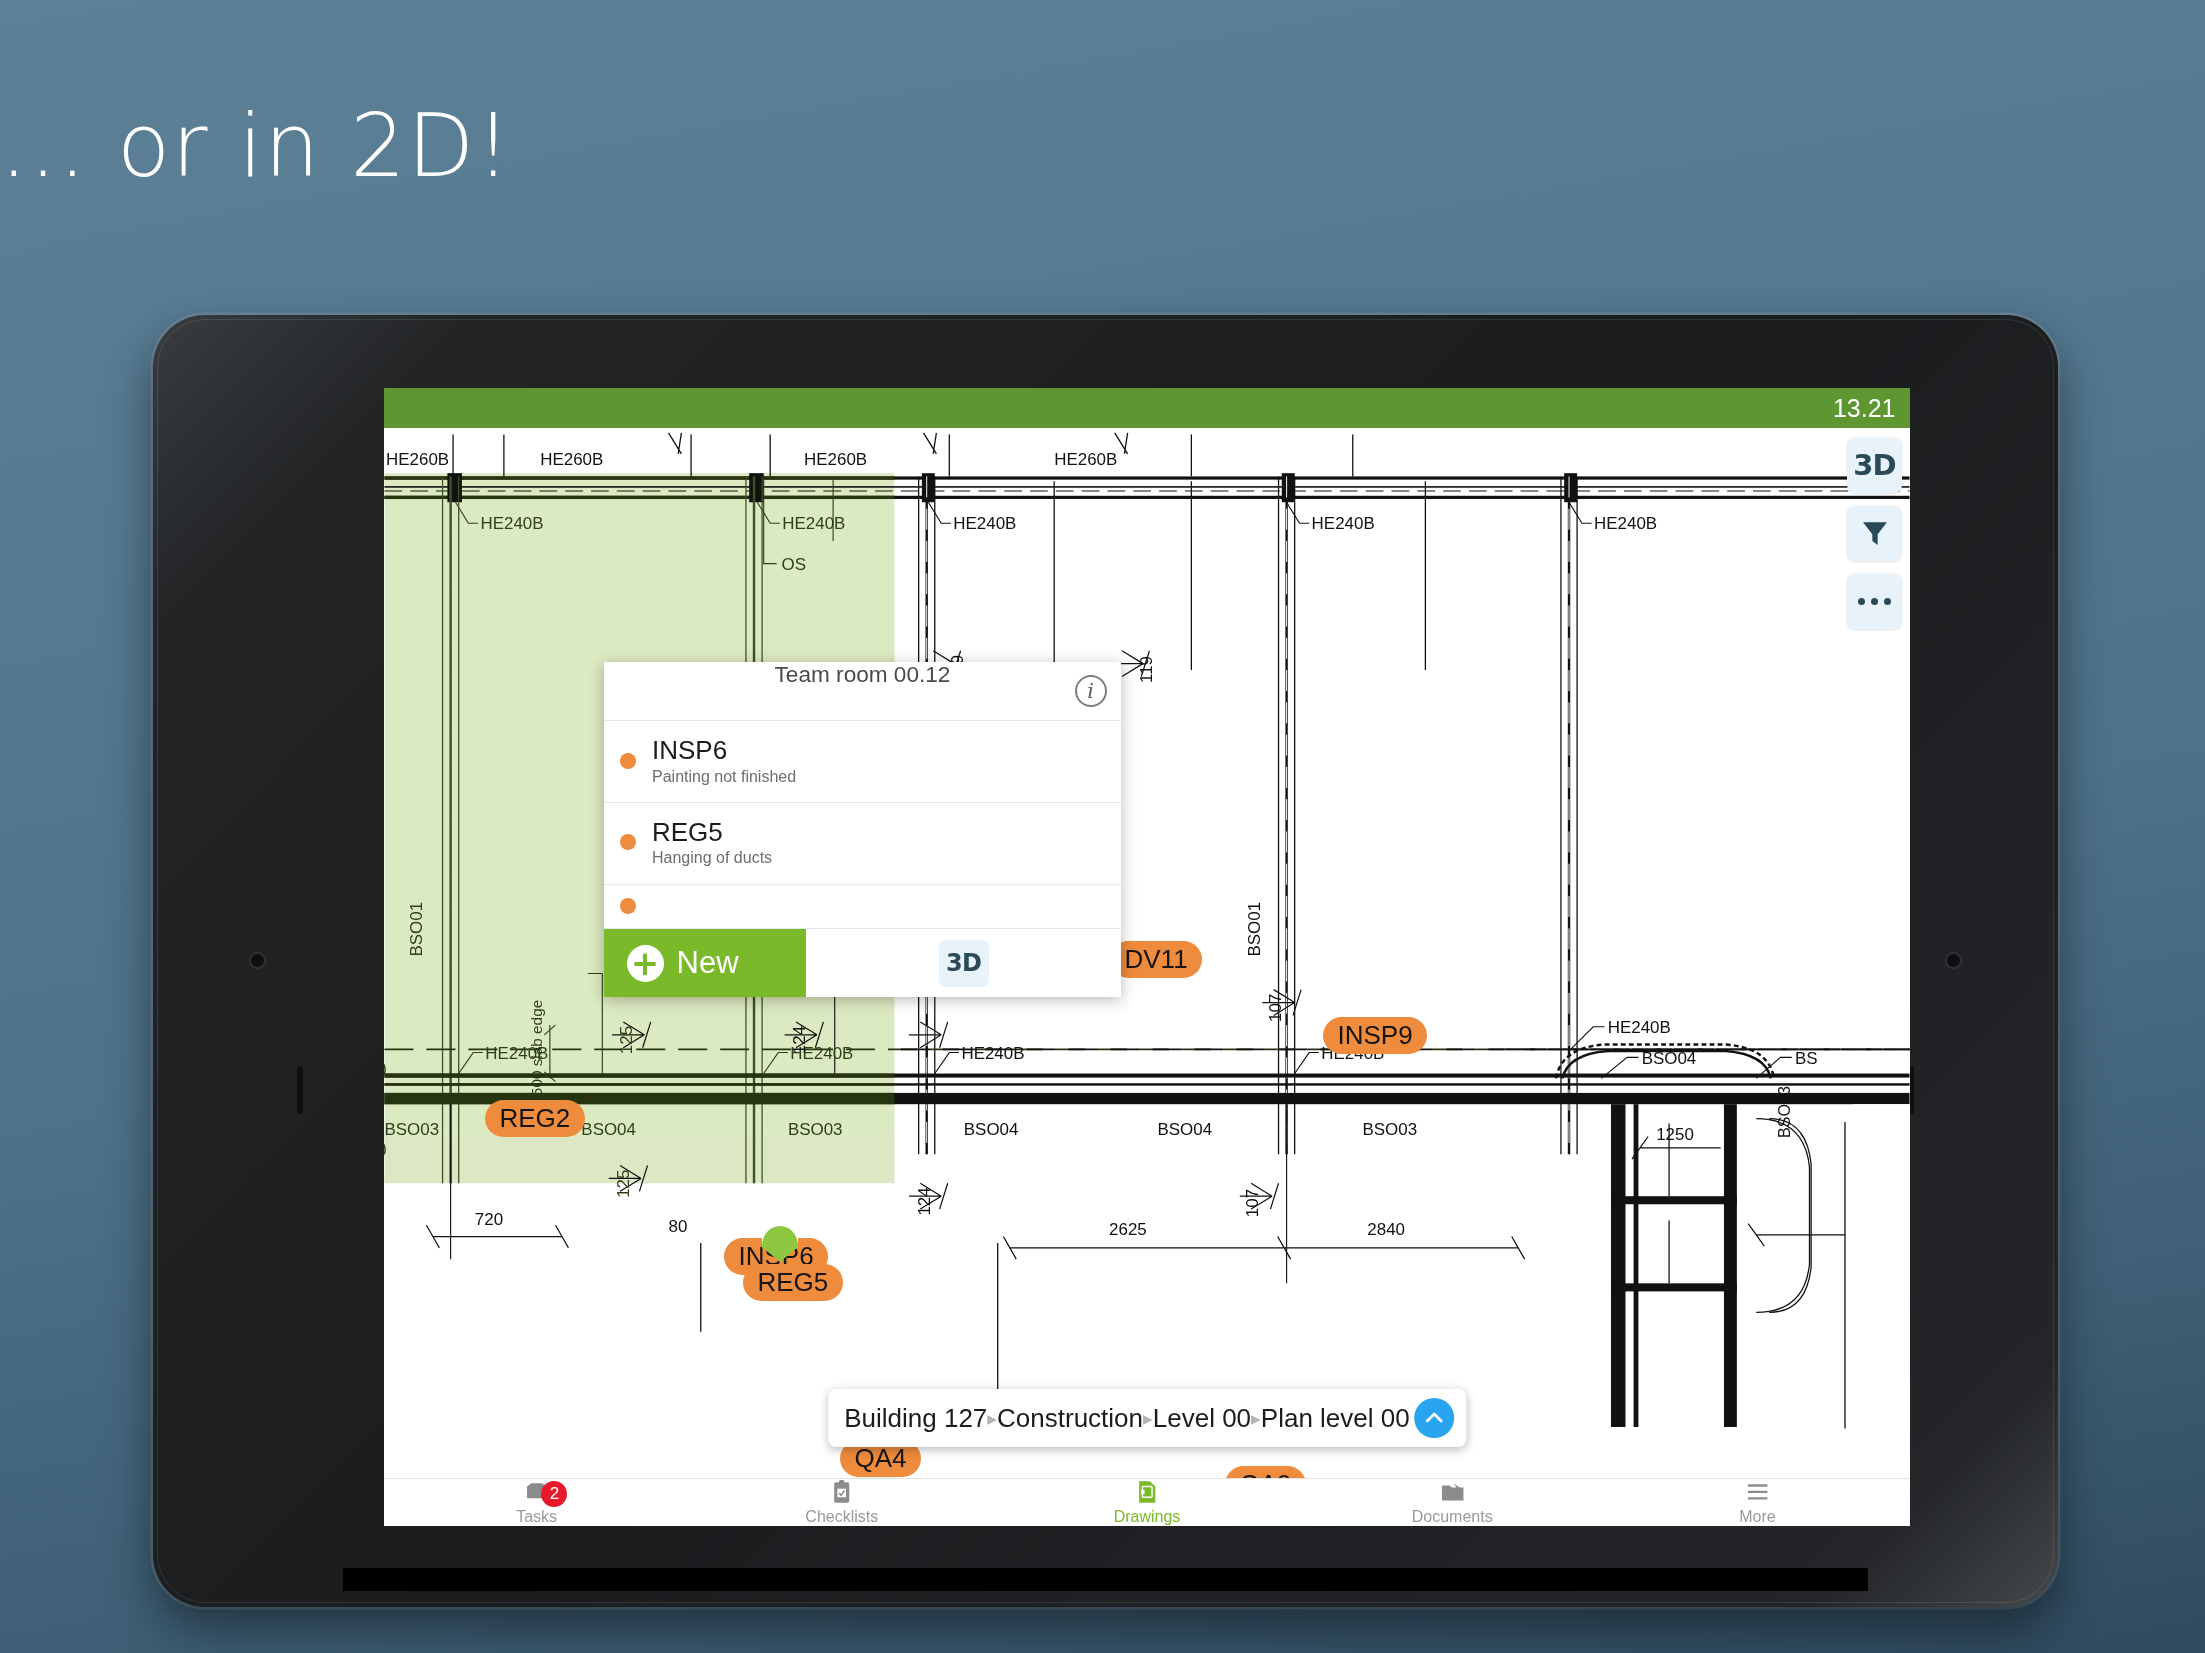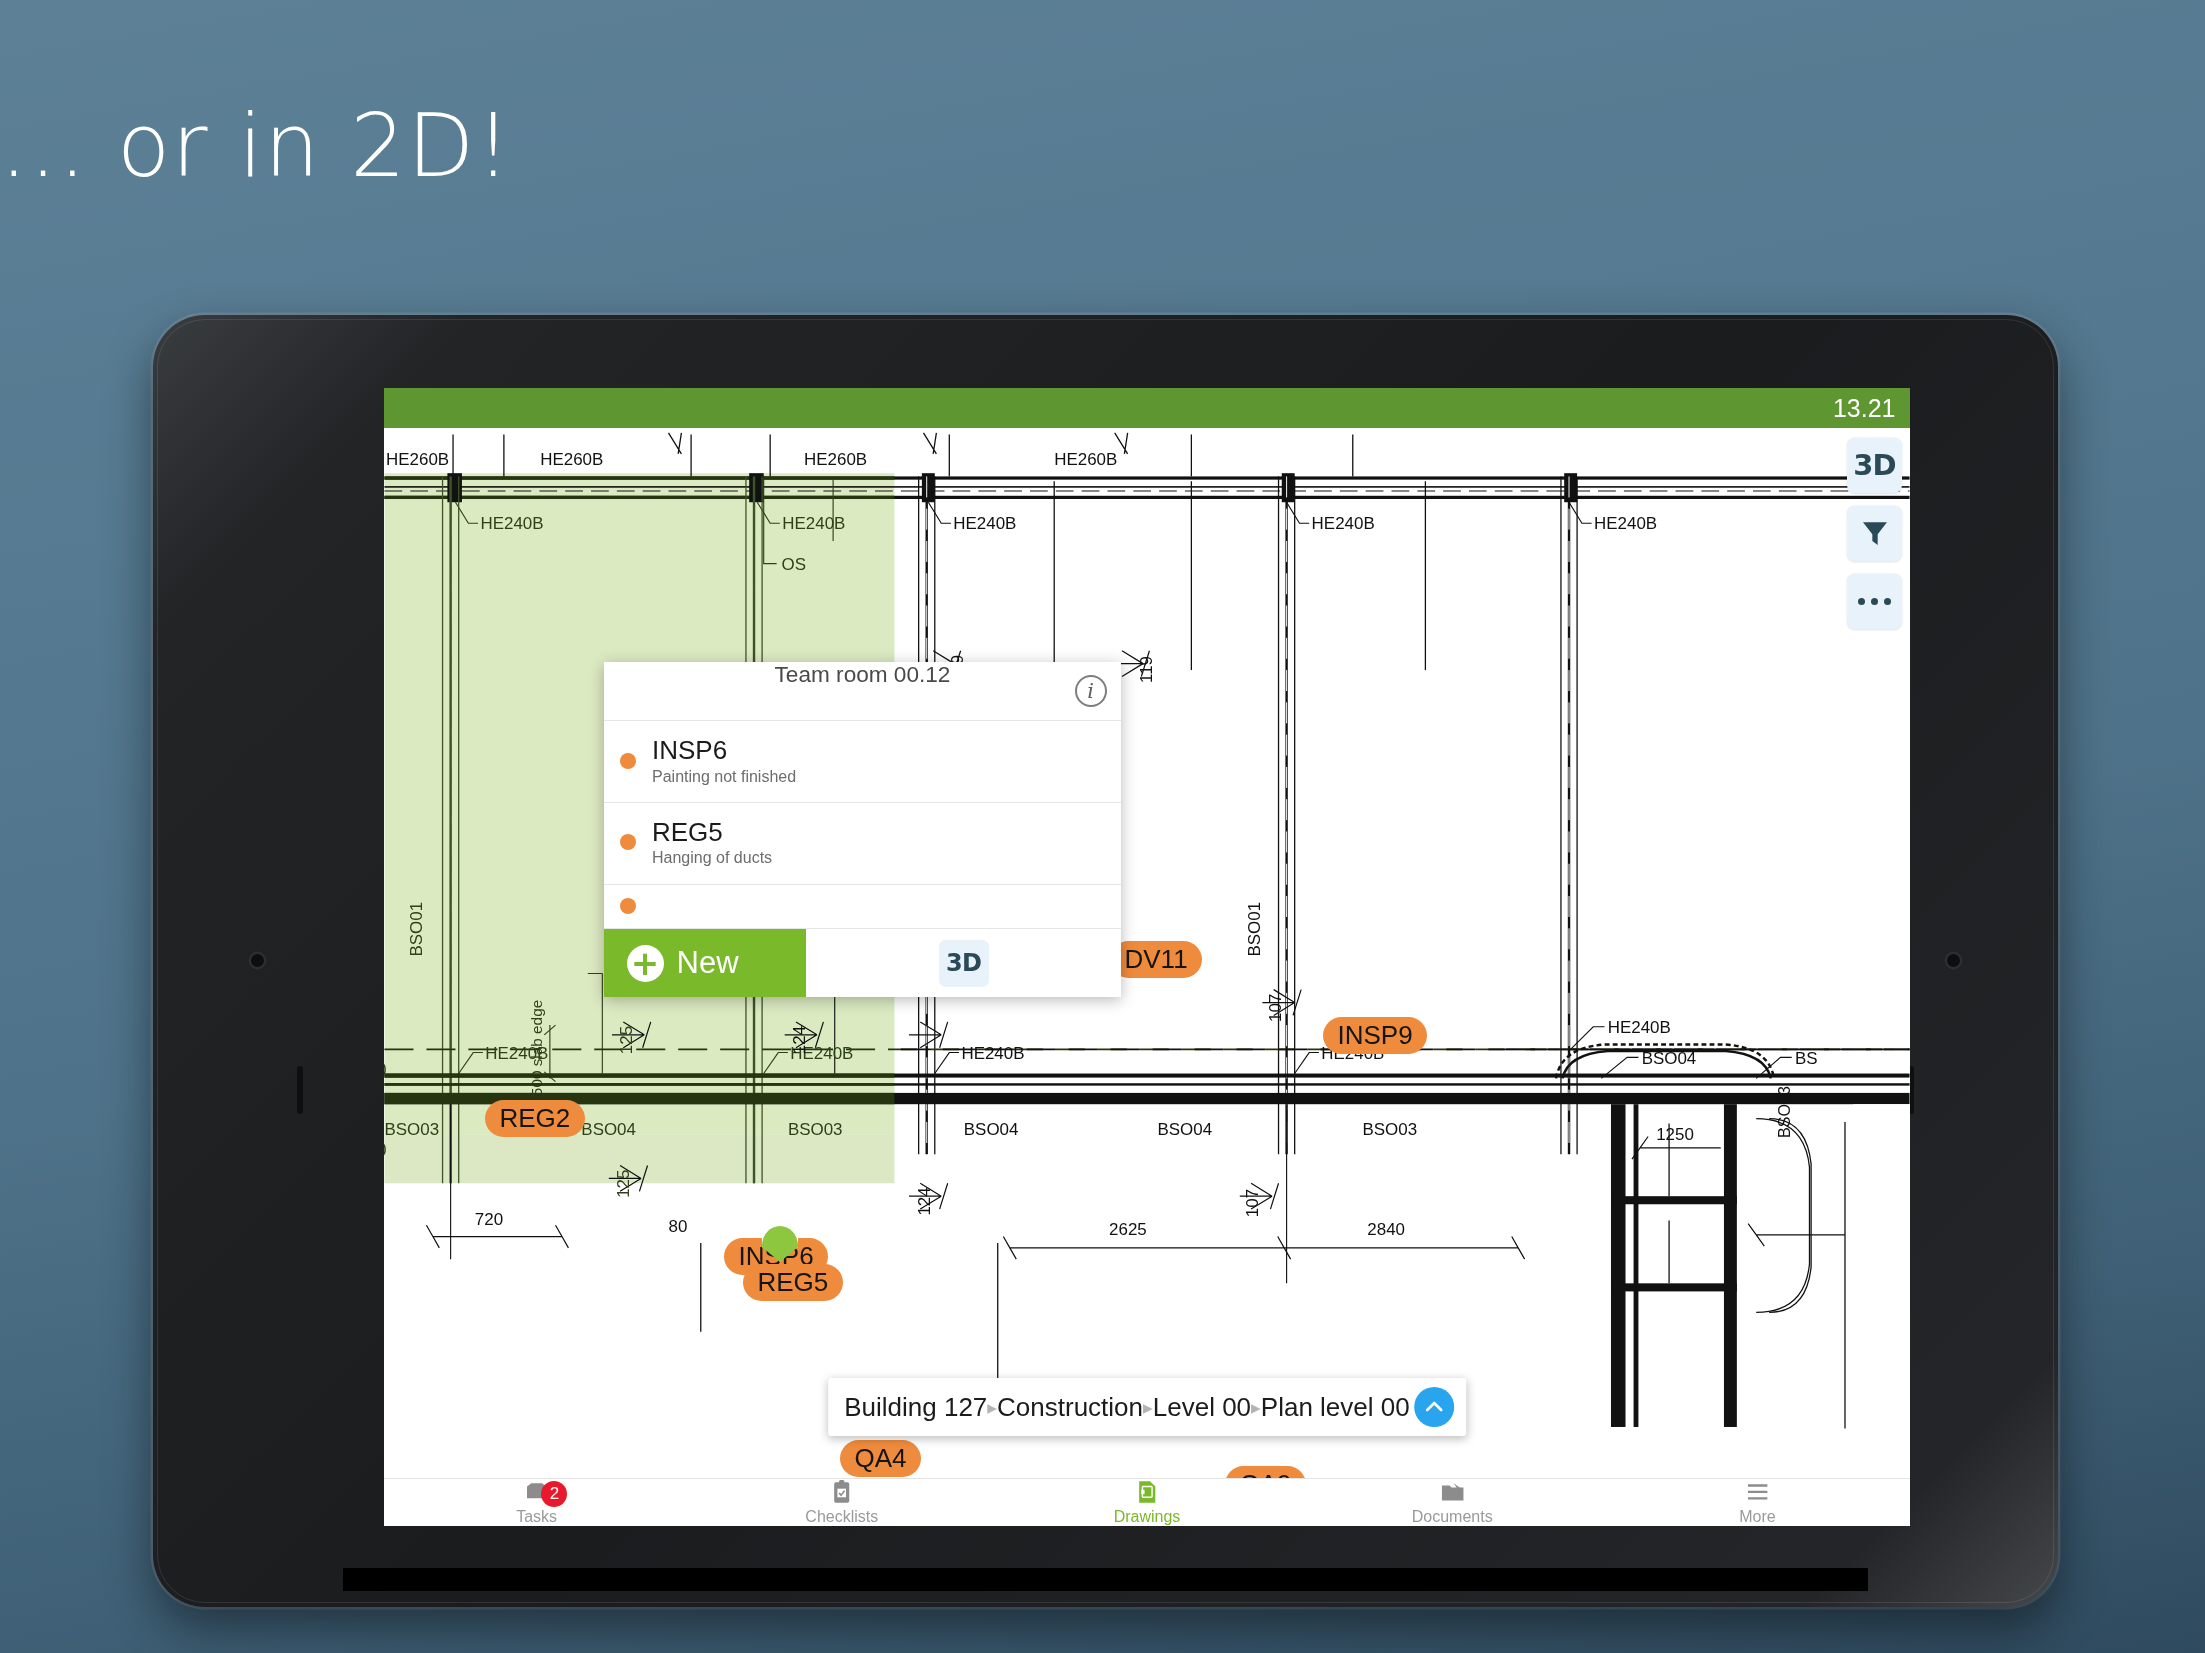--- a/index.html
+++ b/index.html
@@ -163,22 +163,22 @@
     width:50px;height:47px;border-radius:6.5px;background:#e8f2fb;
     display:flex;align-items:center;justify-content:center;
     font-family:"DejaVu Sans",sans-serif;font-weight:bold;font-size:24px;color:#2b4a57;
     letter-spacing:-0.8px; cursor:pointer;
   }
 
   
   #breadcrumb{
     position:absolute; z-index:36;
     left:50%; transform:translateX(-50%);
-    bottom:42px;
-    background:#fff; border-radius:3px;
+    bottom:31px;
+    background:#fff; border-radius:8px;
     box-shadow:0 2.4px 9.7px rgba(0,0,0,.26);
     display:flex; align-items:center; gap:0;
     padding:9px 11.3px 9px 16px;
     font-size:26px; color:#1c1c1c; white-space:nowrap;
   }
   #breadcrumb .sep{ color:#b4b4b4; font-size:19.4px; }
   #breadcrumb .up{
     width:40px;height:40px;border-radius:50%;
     background:#29a4ee; color:#fff;
     display:flex;align-items:center;justify-content:center;

